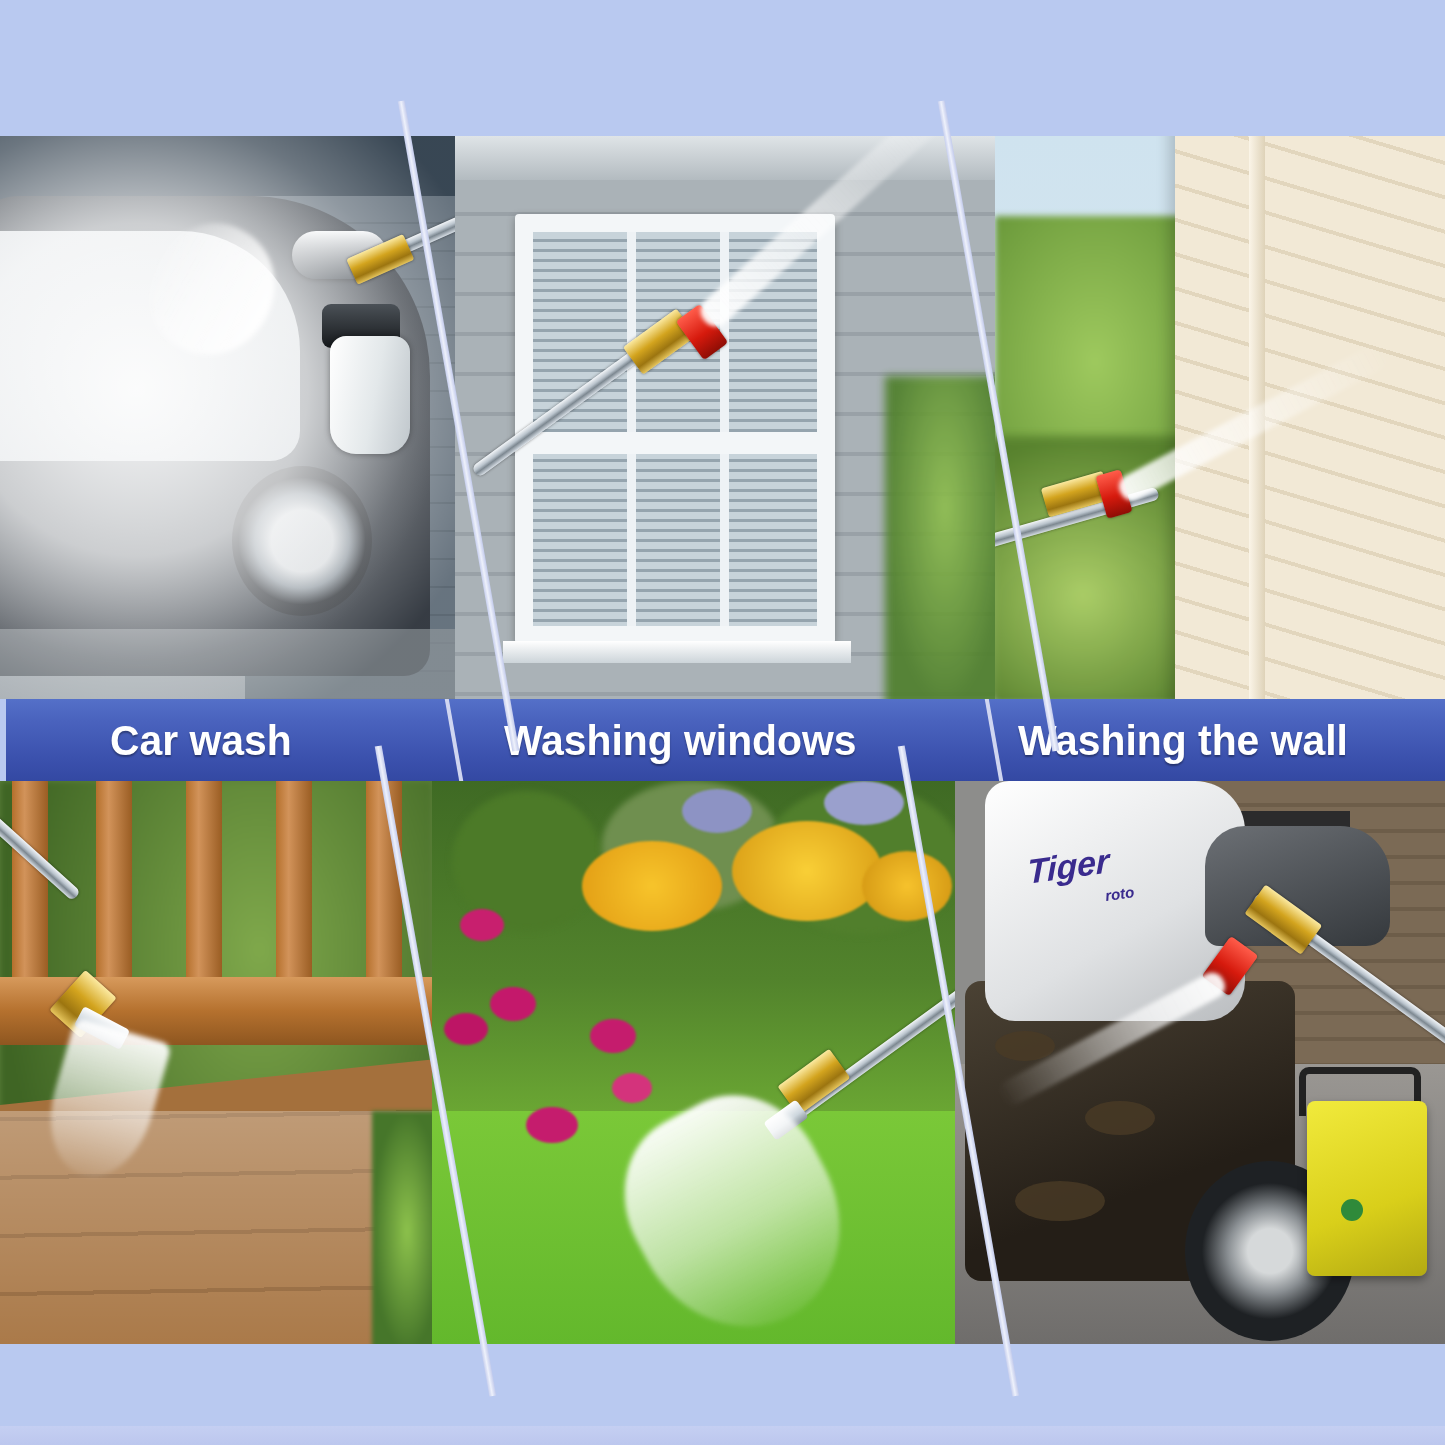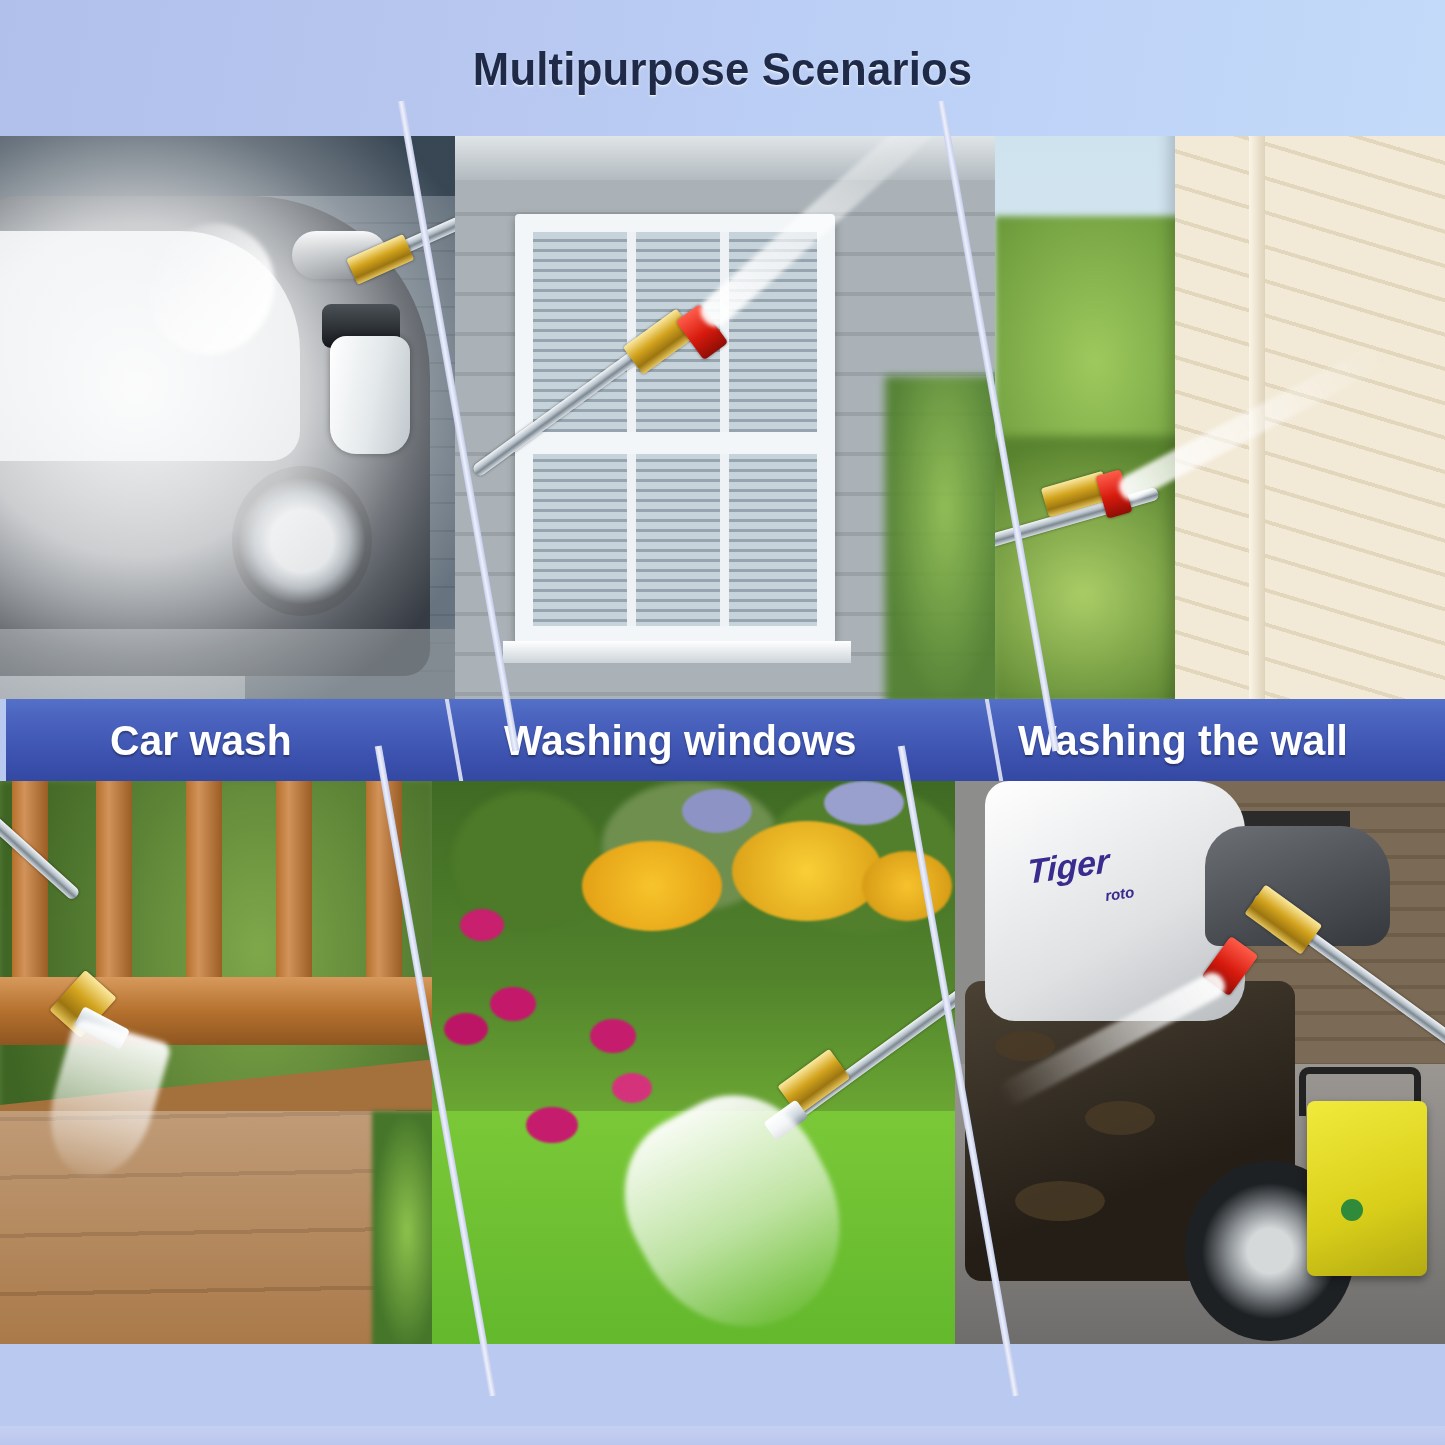--- a/index.html
+++ b/index.html
@@ -184,23 +184,20 @@
   .p6 .tigertext{position:absolute;left:72px;top:66px;font-style:italic;font-weight:bold;
     font-size:34px;color:#3a2b8e;transform:rotate(-8deg) skewX(-8deg);}
   .p6 .tigersub{position:absolute;left:150px;top:104px;font-style:italic;font-weight:bold;
     font-size:15px;color:#3a2b8e;transform:rotate(-8deg);}
 </style>
 </head>
 <body>
 
 <div class="page">
 
-  <div class="header">
-    <div class="header-title">Multipurpose Scenarios</div>
-  </div>
 
   <div class="grid">
 
     <div class="row">
 
       <div class="cell p1" style="left:0;width:455px;">
         <div class="scene">
           <div class="garage"></div>
           <div class="wall"></div>
           <div class="car"></div>

